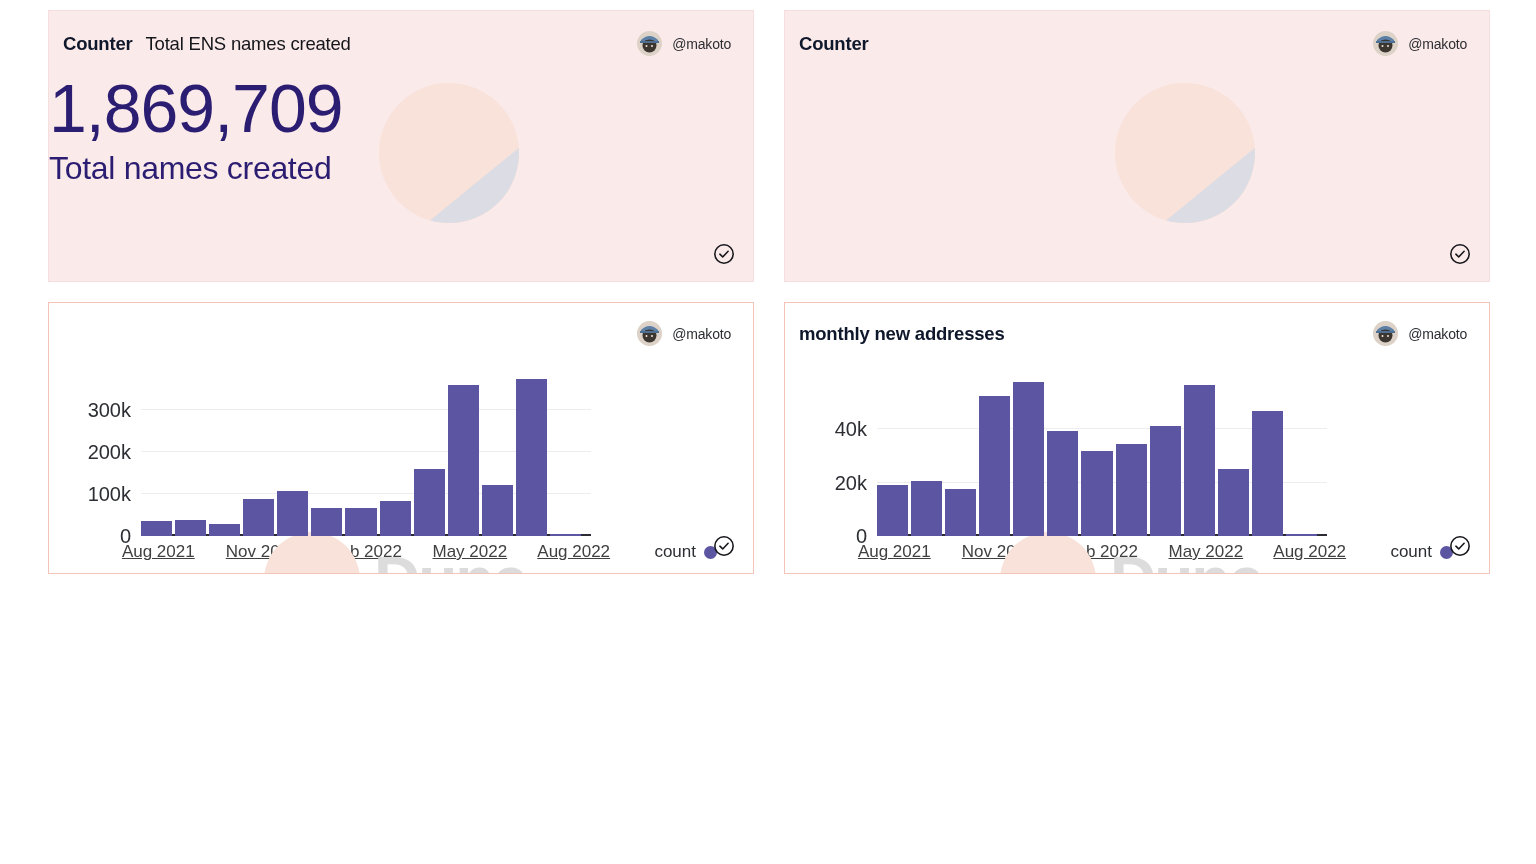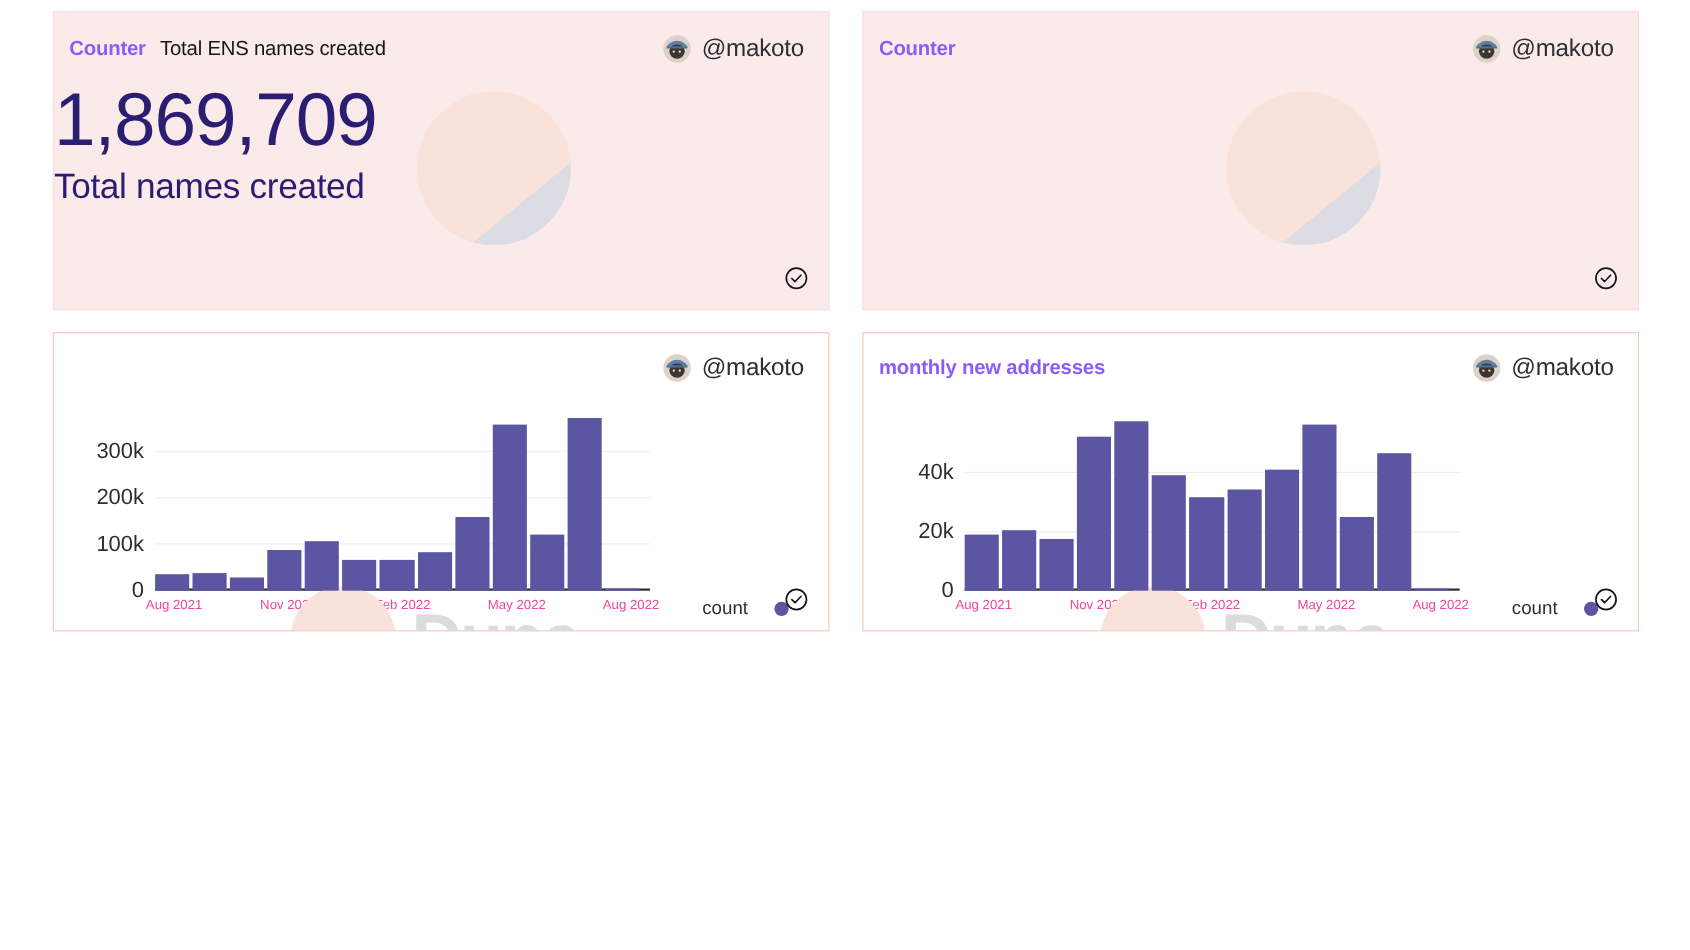--- a/index.html
+++ b/index.html
@@ -31,33 +31,33 @@
   }
   .card-header {
     position: relative;
     display: flex;
     align-items: center;
     padding: 20px 22px 0 14px;
     z-index: 3;
   }
   .card-title-group { display: flex; align-items: baseline; gap: 13px; }
   .card-kind {
-    font-size: 18.5px; font-weight: bold; color: #8b5cf6;
+    font-size: 18.5px; font-weight: bold; color: #0f172a;
     letter-spacing: -0.2px;
   }
   .card-title {
     font-size: 18.5px; font-weight: normal; color: #15161a;
     letter-spacing: -0.2px;
   }
   .author { display: flex; align-items: center; gap: 10px; margin-left: auto; }
   .avatar {
     width: 25px; height: 25px; border-radius: 50%;
     background: #e6dbd2; overflow: hidden; position: relative; flex: none;
   }
-  .author-name { font-size: 22px; color: #2c2e33; letter-spacing: -0.2px; }
+  .author-name { font-size: 14px; color: #2c2e33; letter-spacing: -0.2px; }
 
   .counter-body {
     position: relative; z-index: 3;
     text-align: left; color: #2b2070;
     margin-top: 18px;
   }
   .counter-value {
     font-size: 68px; font-weight: 400; letter-spacing: -1px; line-height: 1.0;
     color: #2b1d71;
   }
@@ -113,25 +113,25 @@
     display: flex; align-items: flex-end; gap: 3px;
     z-index: 2;
   }
   .bar { flex: 1 1 0; background: #5b55a2; min-height: 1px; }
   .xticks {
     position: absolute; left: 0; right: -10px; top: 100%;
     margin-top: 6px; height: 22px;
   }
   .xtick {
     position: absolute; transform: translateX(-50%);
-    font-size: 12px; color: #ec4899; white-space: nowrap;
+    font-size: 17px; color: #404040; white-space: nowrap; text-decoration: underline;
   }
   .legend {
     position: absolute; right: 36px; top: 190px;
-    display: flex; align-items: center; gap: 24px; z-index: 4;
+    display: flex; align-items: center; gap: 8px; z-index: 4;
   }
   .legend-label { font-size: 17px; color: #2c2e33; }
   .legend-dot { width: 13px; height: 13px; border-radius: 50%; background: #5b55a2; }
 
   
   .wm-chart {
     position: absolute; left: 215px; top: 180px;
     display: flex; align-items: center; gap: 14px;
     z-index: 1; pointer-events: none;
   }

